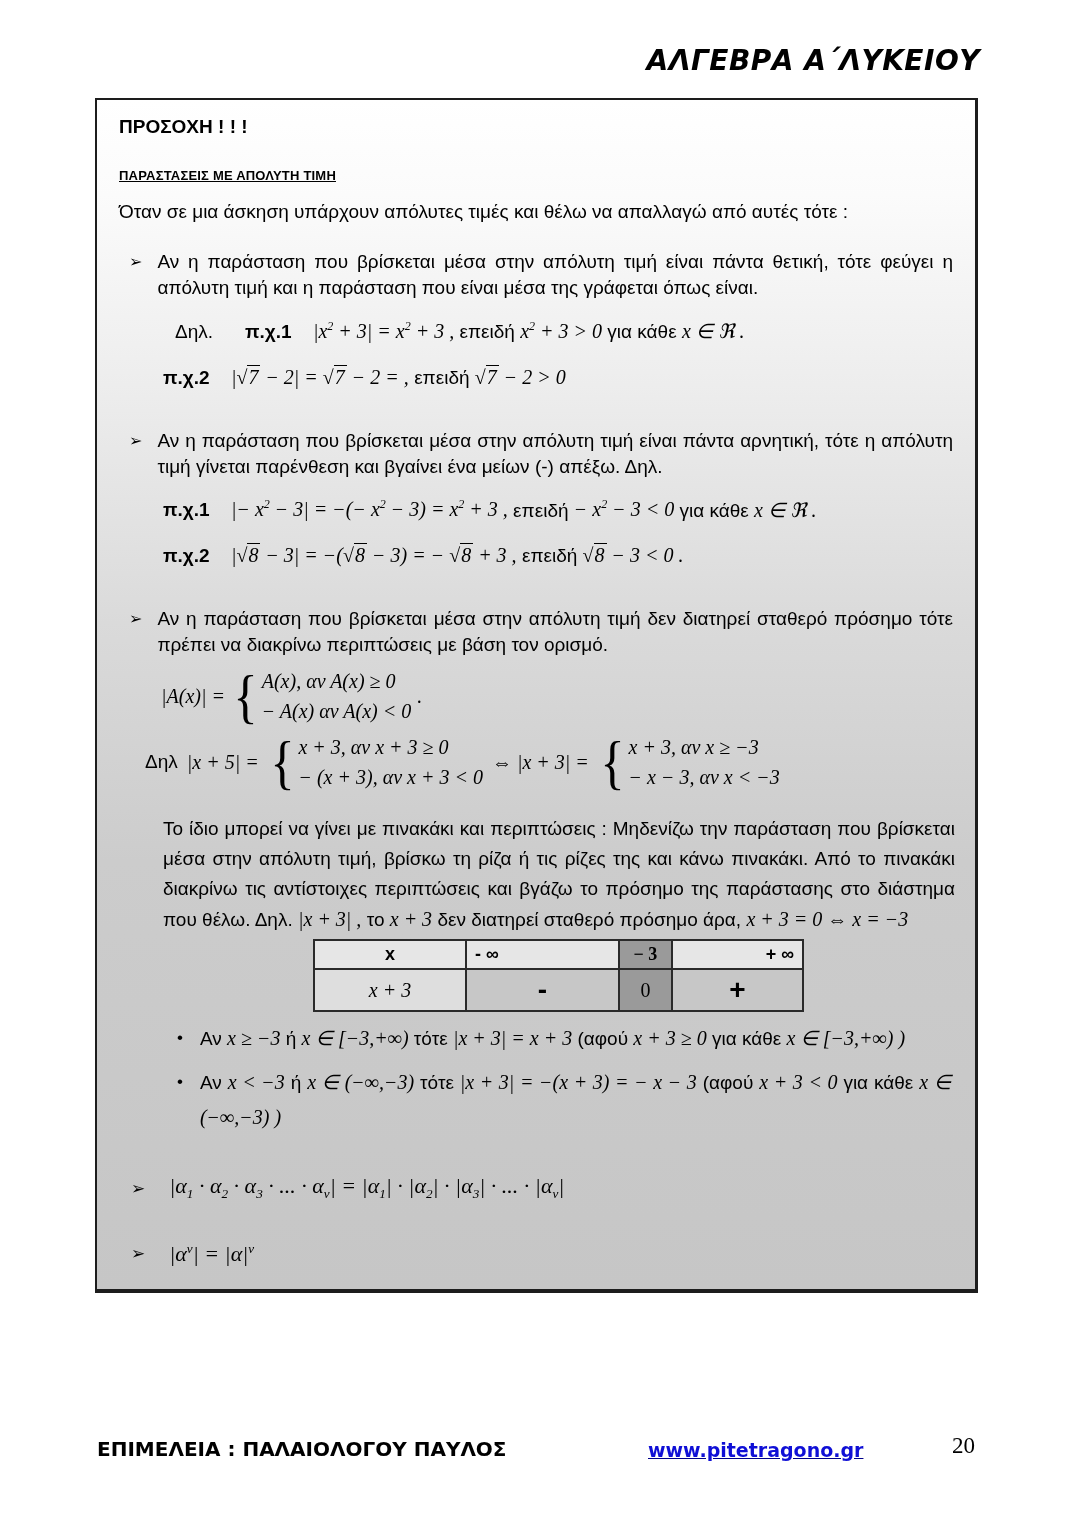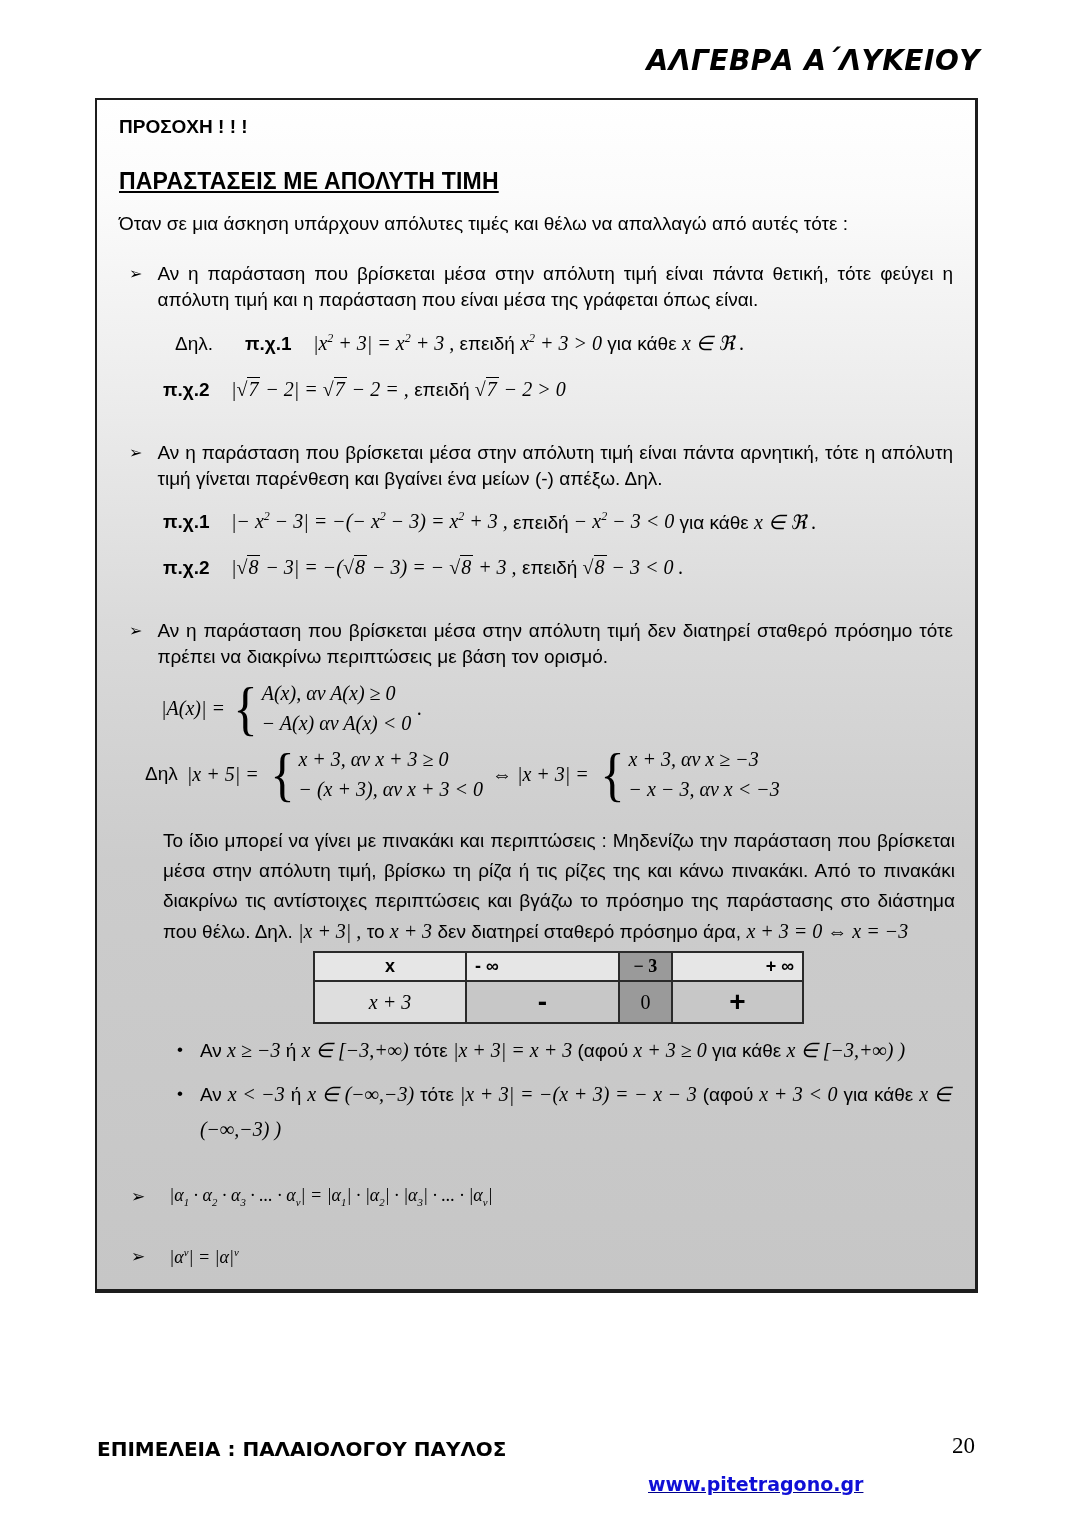--- a/index.html
+++ b/index.html
@@ -18,21 +18,21 @@
   .box{
     position:absolute;left:95px;top:98px;width:883px;height:1195px;
     box-sizing:border-box;overflow:hidden;
     border:2px solid #1d1d1d;border-right-width:3px;border-bottom-width:4px;
     background:linear-gradient(180deg,#ffffff 0%,#fbfbfb 8%,#ededed 24%,
                #dadada 44%,#cccccc 64%,#c6c6c6 100%);
     padding:12px 20px 0 20px;
   }
   .attention{font-weight:bold;font-size:19px;margin:4px 0 0 2px;}
   .section-title{
-    font-weight:bold;font-size:23px;text-decoration:underline;
+    font-weight:bold;font-size:13px;text-decoration:underline;
     margin:30px 0 16px 2px;letter-spacing:.2px;
   }
   .intro{margin:4px 0 0 2px;line-height:26px;}
   
   .bullet{display:flex;gap:15px;margin:24px 0 0 12px;}
   .bullet .arr{flex:0 0 auto;font-size:16px;line-height:26px;}
   .bullet .bt{flex:1;text-align:justify;line-height:26px;padding-right:2px;}
   
   .m{font-family:"Liberation Serif",serif;font-style:italic;font-size:20px;}
   .m sup{font-size:.6em;}
@@ -69,30 +69,30 @@
   .cell-math{font-family:"Liberation Serif",serif;font-style:italic;font-size:20px;font-weight:normal;}
   .cell-serif{font-family:"Liberation Serif",serif;font-size:20px;font-weight:normal;}
   .sign{font-size:28px;font-weight:bold;line-height:20px;}
   
   .subullet{display:flex;gap:17px;margin:9px 0 0 60px;}
   .subullet .dot{flex:0 0 auto;font-size:17px;line-height:34px;}
   .subullet .sbt{flex:1;text-align:justify;line-height:34px;padding-right:4px;}
   
   .af{display:flex;align-items:center;gap:24px;margin:38px 0 0 14px;}
   .af .arr{font-size:17px;}
-  .af .m{font-size:18px;}
+  .af .m{font-size:22px;}
   
   .footer-credit{
     position:absolute;left:97px;top:1437px;
     font-family:"DejaVu Sans",sans-serif;font-weight:bold;font-size:20px;
   }
   .footer-link{
     position:absolute;left:648px;top:1439px;cursor:pointer;
     font-family:"DejaVu Sans",sans-serif;font-weight:bold;font-size:19px;
-    color:#0f0fd6;text-decoration:underline;text-decoration-color:#00008b;margin-top:34px;
+    color:#0f0fd6;text-decoration:underline;text-decoration-color:#00008b;
   }
   .page-number{
     position:absolute;left:952px;top:1433px;
     font-family:"Liberation Serif",serif;font-size:23px;
   }
 </style>
 </head>
 <body>
 
 <div class="header-title">ΑΛΓΕΒΡΑ Α΄ΛΥΚΕΙΟΥ</div>

